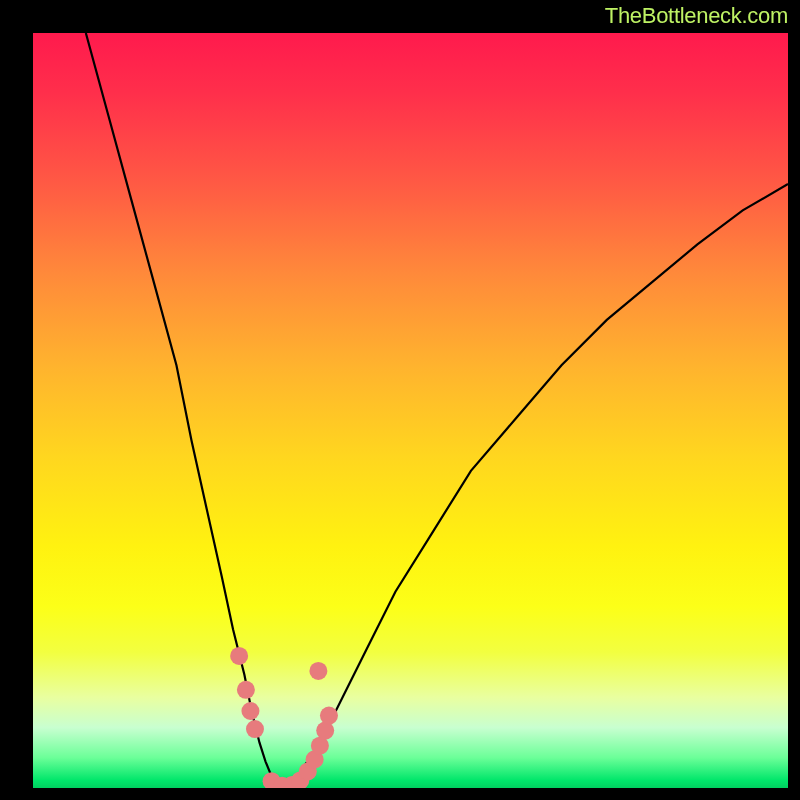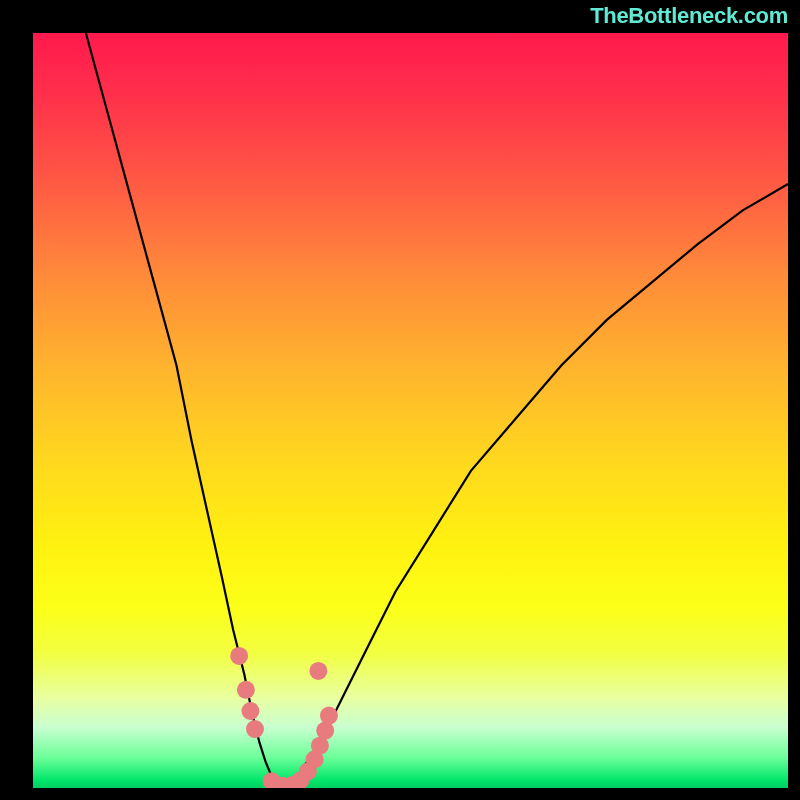--- a/index.html
+++ b/index.html
@@ -51,23 +51,23 @@
   svg.curves {
     position: absolute;
     left: 0; top: 0;
     width: 100%; height: 100%;
     overflow: visible;
   }
   .watermark {
     position: absolute;
     top: 3px;
     right: 12px;
-    color: #5eead4;
+    color: #bef264;
     font-size: 22px;
-    font-weight: 700;
+    font-weight: 400;
     letter-spacing: -0.3px;
     user-select: none;
   }
 </style>
 </head>
 <body>
 
 <div class="frame">
 
   <div class="plot-area">

